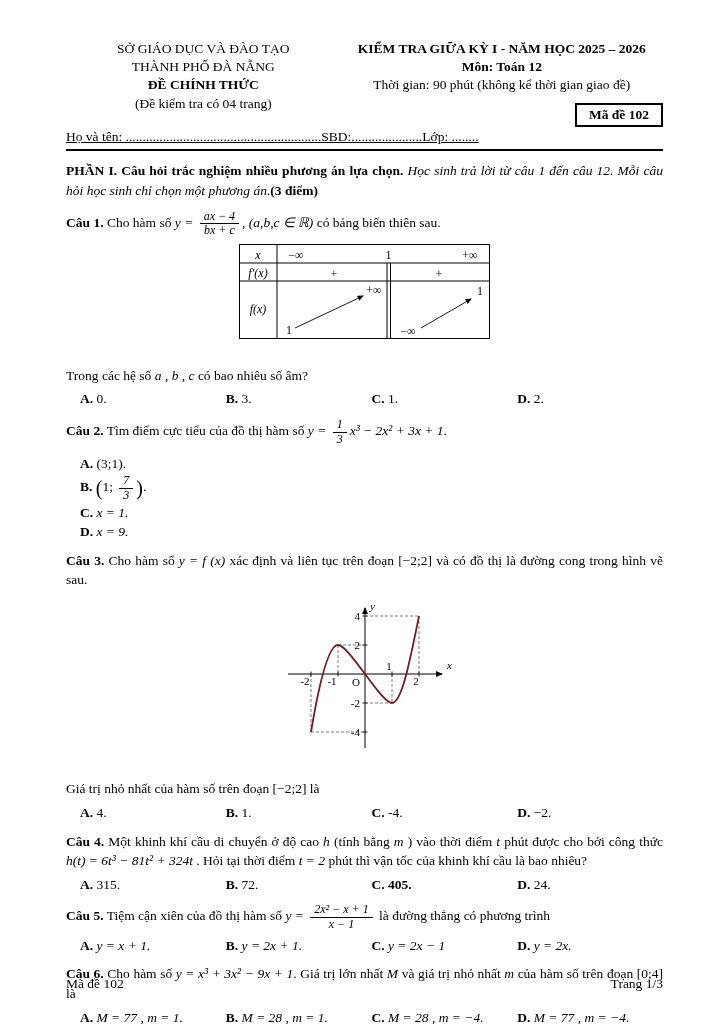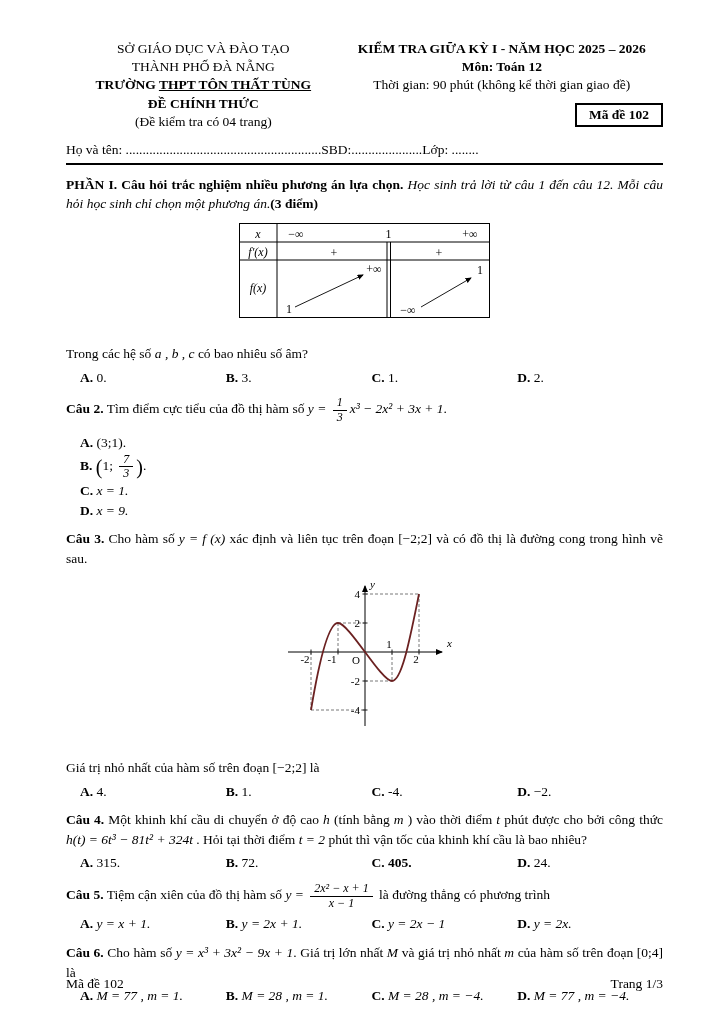--- a/index.html
+++ b/index.html
@@ -9,21 +9,21 @@
     position:relative; width:725px; height:1024px; background:#fff;
     padding:40px 62px 0 66px; overflow:hidden; font-size:13.5px; line-height:1.45;
   }
   .b { font-weight:bold; } .i { } .u { text-decoration:underline; }
   .m { font-style:italic; }
   .header { display:flex; }
   .header-left { width:46%; text-align:center; line-height:1.35; }
   .header-right { width:54%; text-align:center; line-height:1.35; }
   .box-row { text-align:right; margin-top:8px; }
   .made-box { display:inline-block; border:2px solid #000; padding:1px 12px; font-weight:bold; }
-  .student-line { margin-top:9px; white-space:nowrap; overflow:hidden; }
+  .student-line { margin-top:0; white-space:nowrap; overflow:hidden;text-decoration:underline; }
   .rule { border-top:2.5px solid #000; margin-top:3px; }
   .part-title { margin-top:10px; text-align:justify; }
   .q { margin-top:9px; }
   .stem { text-align:justify; }
   .prompt { margin-top:20px; }
   .opts { display:flex; margin-top:4px; padding-left:14px; }
   .opt { width:25%; }
   .frac { display:inline-block; vertical-align:middle; text-align:center;
           font-size:12px; line-height:1.15; margin:0 3px; font-style:italic; }
   .frac .num { display:block; padding:0 4px; border-bottom:1px solid #000; }
@@ -37,40 +37,40 @@
 </style>
 </head>
 <body>
 
 <div class="page">
 
   <div class="header">
     <div class="header-left">
       <div>SỞ GIÁO DỤC VÀ ĐÀO TẠO</div>
       <div>THÀNH PHỐ ĐÀ NẴNG</div>
-      <div class="b"><span>TRƯỜNG </span><span class="u">THPT TÔN THẤT TÙNG</span></div>
       <div class="b">ĐỀ CHÍNH THỨC</div>
       <div class="i">(Đề kiểm tra có 04 trang)</div>
     </div>
     <div class="header-right">
       <div class="b">KIỂM TRA GIỮA KỲ I - NĂM HỌC 2025 – 2026</div>
       <div class="b">Môn: Toán 12</div>
       <div><span>Thời gian: 90 phút </span><span class="i">(không kể thời gian giao đề)</span></div>
       <div class="box-row">
         <span class="made-box">Mã đề 102</span>
       </div>
     </div>
   </div>
 
   <div class="student-line">Họ và tên: ..........................................................SBD:.....................Lớp: ........</div>
   <div class="rule"></div>
 
   <p class="part-title"><b>PHẦN I. Câu hỏi trắc nghiệm nhiều phương án lựa chọn. </b><i>Học sinh trả lời từ câu 1 đến câu 12. Mỗi câu hỏi học sinh chỉ chọn một phương án.</i><b>(3 điểm)</b></p>
 
   <div class="q">
+    <p class="stem"><b>Câu 1.</b><span> Cho hàm số </span><span class="m">y = </span><span class="frac"><span class="num">ax − 4</span><span class="den">bx + c</span></span><span>, </span><span class="m">(a,b,c ∈ ℝ)</span><span> có bảng biến thiên sau.</span></p>
     <div class="fig">
       <svg width="252" height="96" viewBox="0 0 252 96">
         <defs>
           <marker id="ar1" markerWidth="8" markerHeight="8" refX="6" refY="3" orient="auto">
             <path d="M0,0 L7,3 L0,6 Z" fill="#000"></path>
           </marker>
         </defs>
         <g stroke="#000" stroke-width="1" fill="none">
           <rect x="0.5" y="0.5" width="250" height="94"></rect>
           <line x1="0.5" y1="19" x2="250.5" y2="19"></line>

